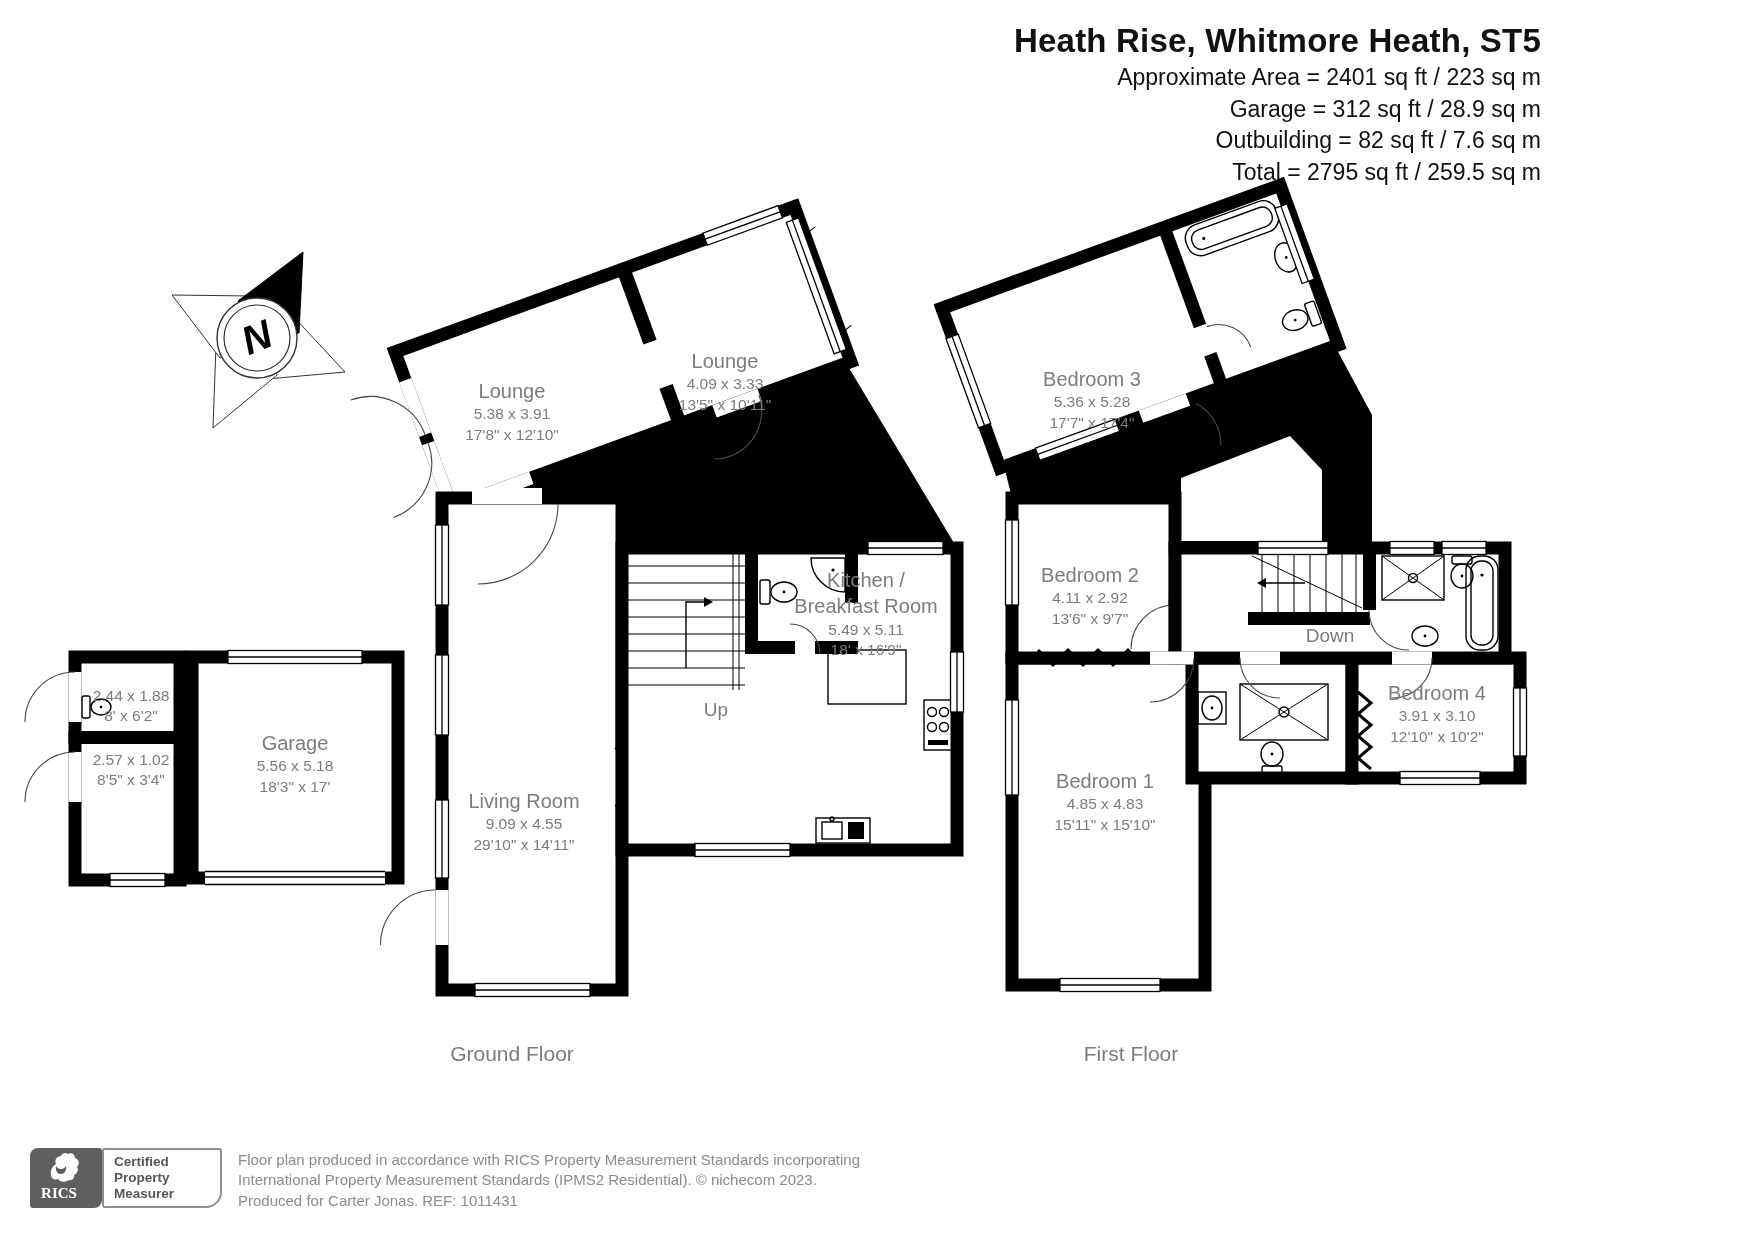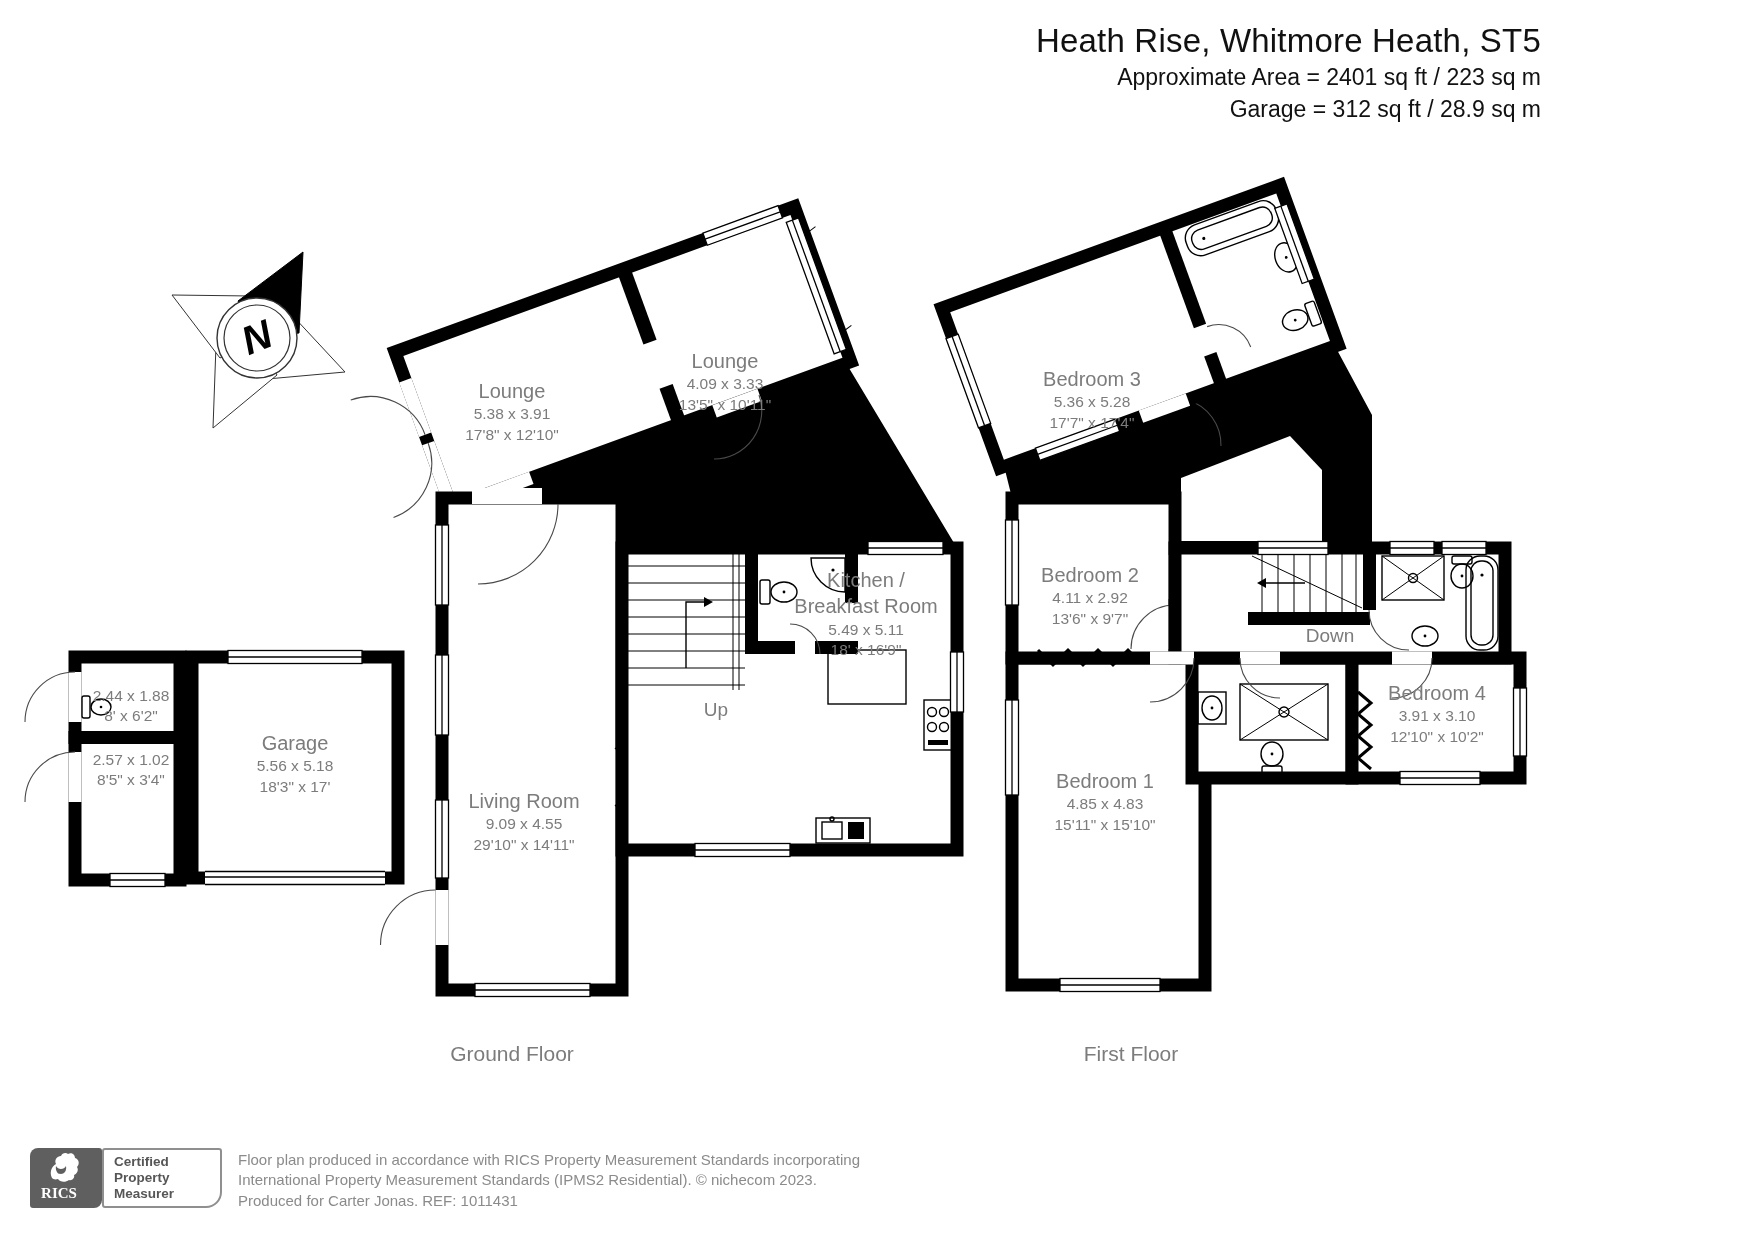--- a/index.html
+++ b/index.html
@@ -18,21 +18,21 @@
   .thin{stroke:#000;stroke-width:1;}
   
   .lbl{position:absolute;transform:translate(-50%,-50%);text-align:center;color:#7c7c7c;
        line-height:1.32;white-space:nowrap;}
   .lbl .nm{display:block;font-size:20px;}
   .lbl .dm{display:block;font-size:15.5px;}
   .fl{position:absolute;transform:translate(-50%,-50%);color:#7c7c7c;font-size:21px;white-space:nowrap;margin-top:33px;}
   .stair-lbl{position:absolute;transform:translate(-50%,-50%);color:#7c7c7c;font-size:19px;}
   
   #header{position:absolute;top:22px;right:214px;text-align:right;color:#111;}
-  #header .title{font-size:33px;font-weight:normal;letter-spacing:.2px;}
+  #header .title{font-size:33px;font-weight:bold;letter-spacing:.2px;}
   #header .areas{margin-top:3px;font-size:23px;line-height:1.2;}
   #header .areas div{margin-top:4px;}
   #header .disclaimer{margin-top:8px;font-size:15.5px;}
   
   #footer{position:absolute;left:30px;top:1148px;display:flex;align-items:flex-start;}
   #rics-logo{width:72px;height:60px;background:#5f5f5f;border-radius:8px 3px 8px 3px;position:relative;flex:0 0 auto;}
   #rics-logo svg{position:absolute;left:0;top:0;}
   #badge{width:106px;height:48px;border:2px solid #8f8f8f;border-radius:3px 3px 16px 3px;
          padding:4px 0 4px 10px;color:#565656;font-weight:bold;font-size:13.5px;line-height:1.18;}
   #badge span{display:block;}
@@ -327,20 +327,22 @@
 
       <polyline class="z" points="1038,650 1053,665 1068,650 1083,665 1098,650 1113,665 1128,650 1140,662"></polyline>
     </g>
   </svg>
 
   <div id="header">
     <div class="title">Heath Rise, Whitmore Heath, ST5</div>
     <div class="areas">
       <div>Approximate Area = 2401 sq ft / 223 sq m</div>
       <div>Garage = 312 sq ft / 28.9 sq m</div>
+      <div>Outbuilding = 82 sq ft / 7.6 sq m</div>
+      <div>Total = 2795 sq ft / 259.5 sq m</div>
     </div>
   </div>
 
   <div class="lbl" style="left:512px;top:412px">
     <span class="nm">Lounge</span>
     <span class="dm">5.38 x 3.91</span>
     <span class="dm">17'8" x 12'10"</span>
   </div>
   <div class="lbl" style="left:725px;top:382px">
     <span class="nm">Lounge</span>

